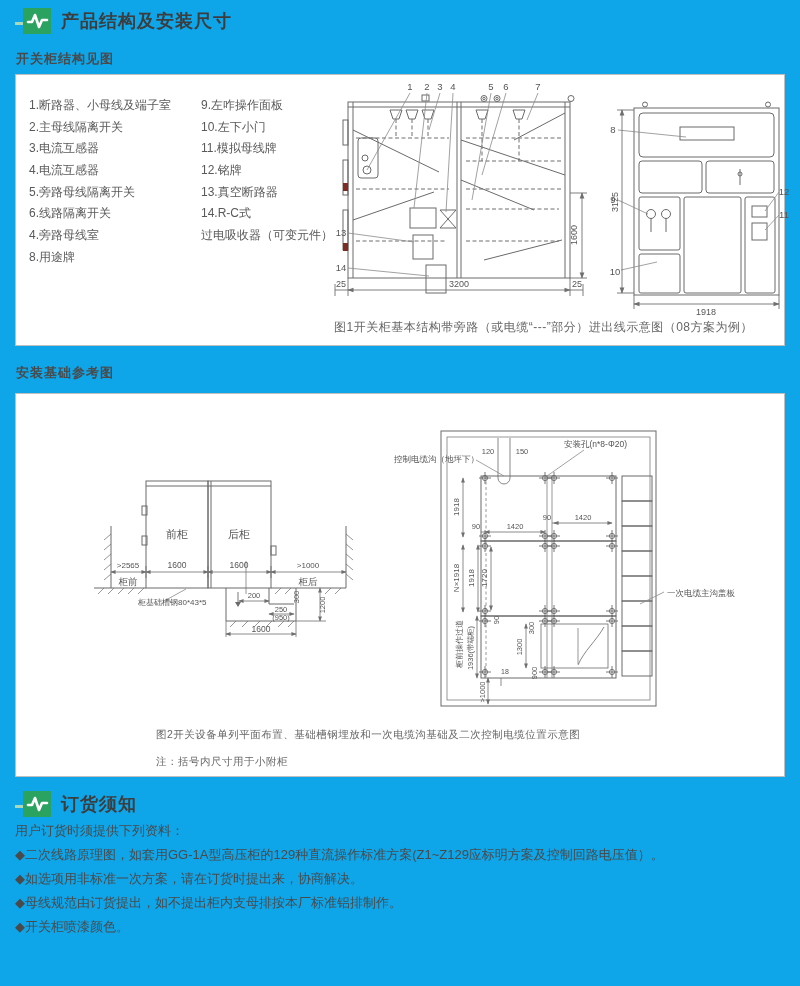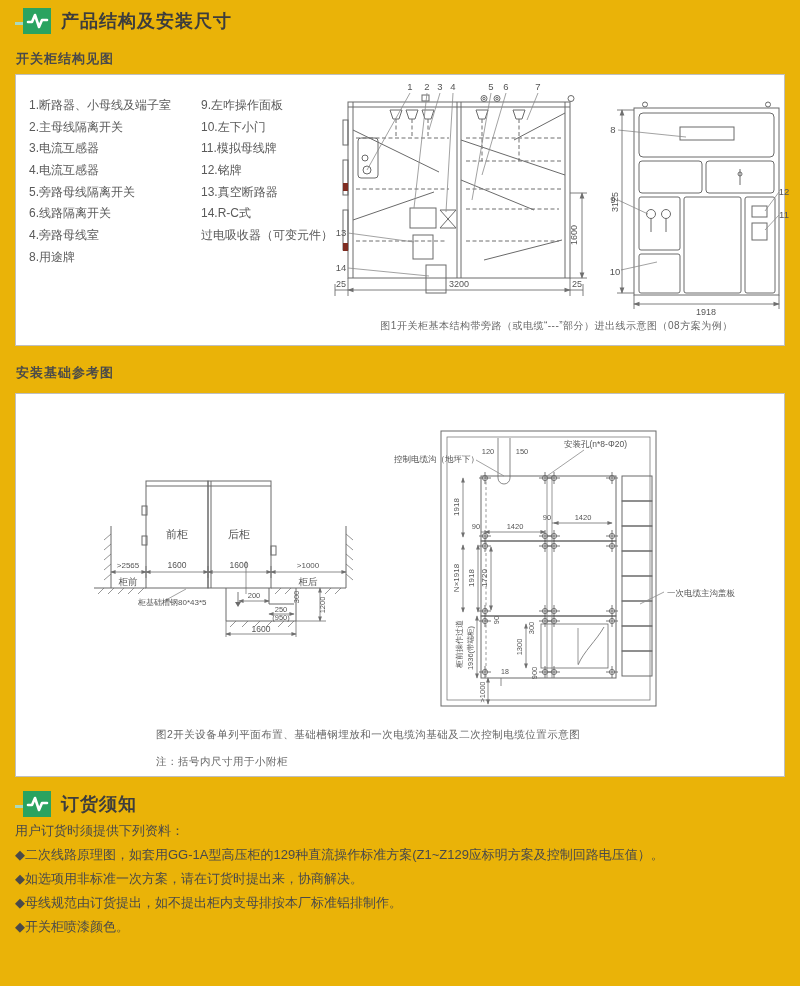--- a/index.html
+++ b/index.html
@@ -1,32 +1,32 @@
 <!DOCTYPE html>
 <html><head>
 <meta charset="utf-8">
 <style>
   html,body{margin:0;padding:0;background:#ffffff;}
-  .page{position:relative;width:800px;height:986px;background:#eab308;overflow:hidden;
+  .page{position:relative;width:800px;height:986px;background:#0ea5e9;overflow:hidden;
         font-family:"Liberation Sans","DejaVu Sans",sans-serif;color:#4a4a4a;}
   .sec-head{position:absolute;left:15px;display:flex;align-items:center;gap:8px;}
   .sec-head .mark{width:38px;height:28px;display:inline-block;}
   .sec-head h1{margin:0;font-size:18px;font-weight:bold;color:#3d3d3d;letter-spacing:1px;}
   .sub{position:absolute;left:16px;font-size:13px;font-weight:700;color:#4a4a4a;letter-spacing:1px;}
   .panel{position:absolute;left:15px;width:768px;border:1px solid #bfbfbf;background:#fff;}
   .panel1{top:74px;height:270px;}
   .panel2{top:393px;height:382px;}
   .parts{position:absolute;margin:0;padding:0;list-style:none;font-size:12px;color:#5a5a5a;}
   .parts li{height:21.7px;line-height:21.7px;white-space:nowrap;}
   .parts-left{left:13px;top:20px;}
   .parts-right{left:185px;top:20px;}
   .fig1{position:absolute;left:318px;top:5px;}
   .fig2{position:absolute;left:10px;top:12px;}
   .caption{position:absolute;font-size:10.5px;color:#666;letter-spacing:0.5px;white-space:nowrap;}
-  .cap1{left:318px;top:244px;width:445px;text-align:center;font-size:10px;}
+  .cap1{left:318px;top:244px;width:445px;text-align:left;font-size:12px;}
   .cap2{left:140px;top:334px;}
   .cap2-note{left:140px;top:354px;margin-top:7px;}
   .order-text{position:absolute;left:15px;top:824px;}
   .order-text p{margin:0 0 10px 0;font-size:13px;line-height:14px;color:#4a4a4a;white-space:nowrap;}
   svg{font-family:"Liberation Sans","DejaVu Sans",sans-serif;}
   svg text{fill:#555;}
 </style>
 </head>
 <body>
 

